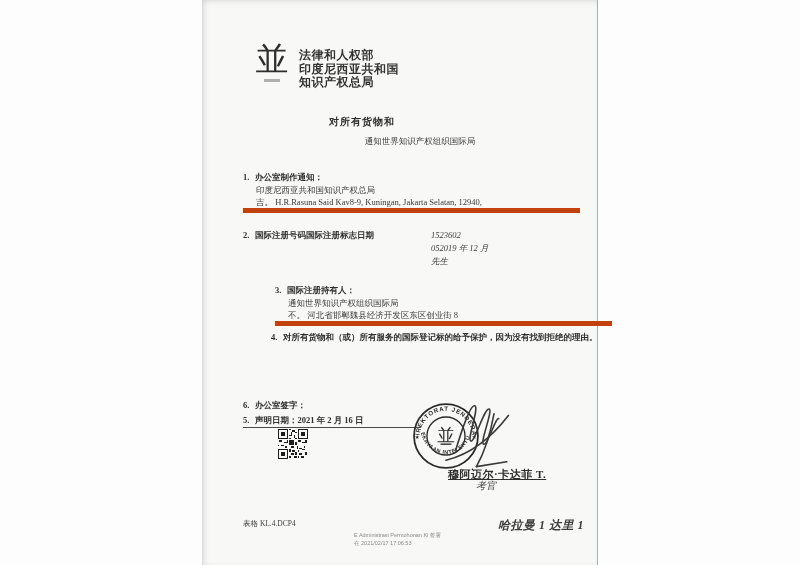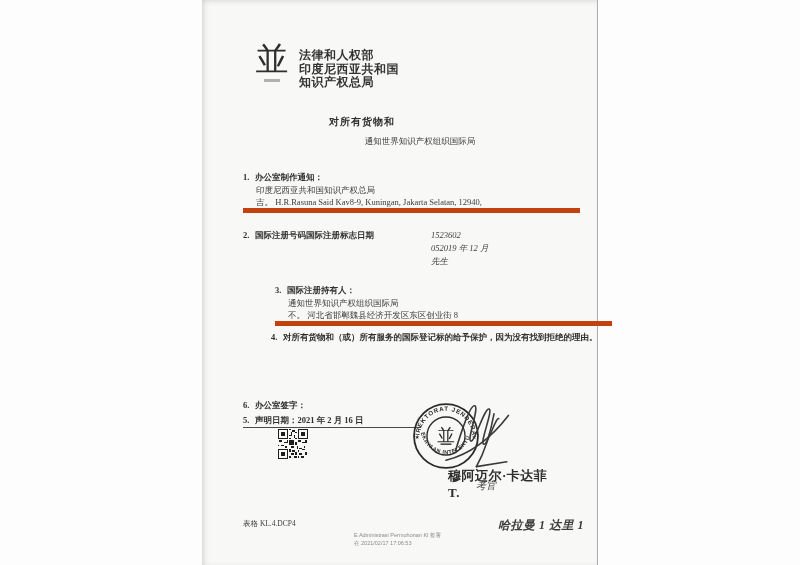--- a/index.html
+++ b/index.html
@@ -35,21 +35,21 @@
   .nowrap { white-space:nowrap;font-family:Liberation Serif, serif; }
 
   .sec2-vals { position:absolute; left:188px; top:0; line-height:13px; font-weight:normal; color:#3c3c3c;font-style:italic; }
 
   .u-line { display:inline-block; border-bottom:1px solid #4a4a4a; padding-bottom:1px; padding-right:58px; }
 
   
   .qr { position:absolute; left:76px; top:428px; width:30px; height:32px; }
   .seal { position:absolute; left:210px; top:402px; width:68px; height:68px; }
   .sig { position:absolute; left:236px; top:388px; width:80px; height:90px; }
-  .sig-name { position:absolute; left:246px; top:467px; width:110px; font-size:13px; font-weight:bold; color:#2e2e2e; letter-spacing:.5px; }
+  .sig-name { position:absolute; left:246px; top:467px; width:110px; font-size:11px; font-weight:bold; color:#2e2e2e; letter-spacing:.5px;text-decoration:underline; }
   .sig-role { position:absolute; left:274px; top:479px; font-size:10px; font-style:italic; color:#4a4a4a; }
 
   
   .footer-form { position:absolute; left:41px; top:519px; font-size:7.5px; color:#3d3d3d; }
   .footer-page { position:absolute; left:296px; top:517px; font-size:12px; font-style:italic; font-weight:bold; color:#3d3d3d; letter-spacing:.5px; }
   .esign { position:absolute; left:152px; top:532px; font-size:5.5px; line-height:7.5px; color:#8b8b8b; font-family:"Liberation Sans","DejaVu Sans",sans-serif; }
 </style>
 </head>
 <body>
 

